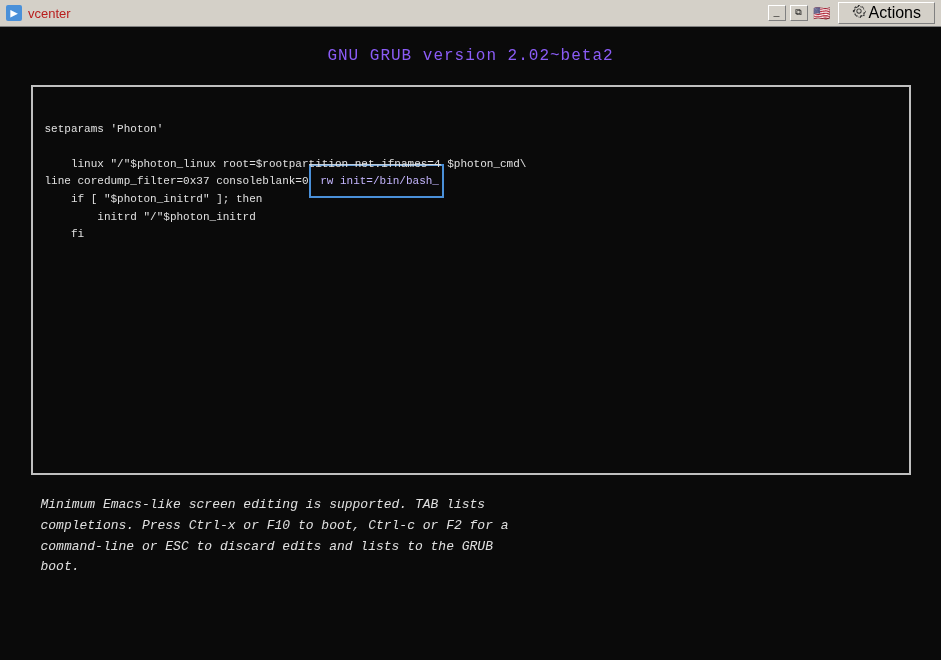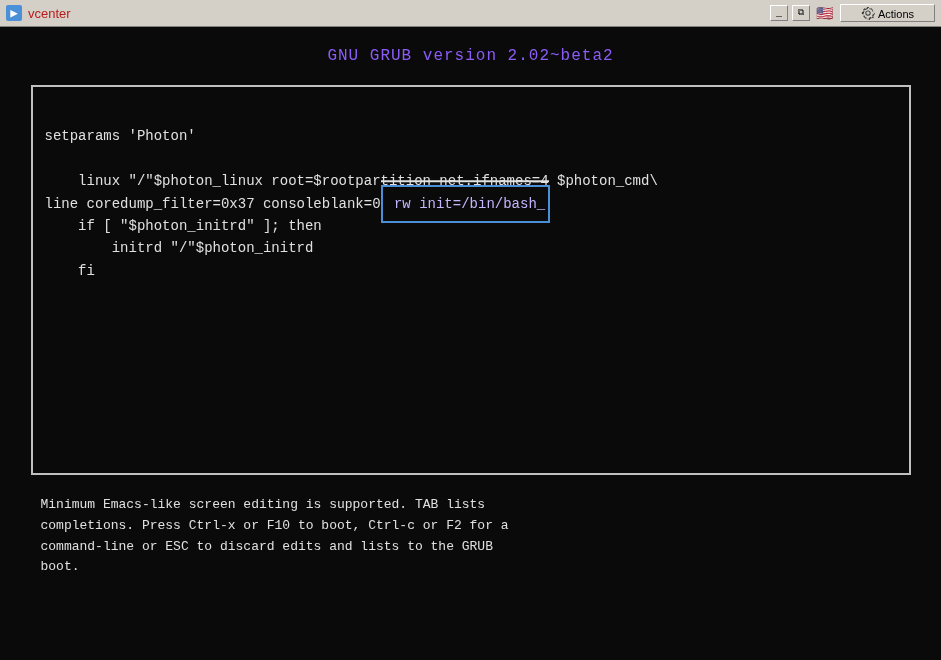--- a/index.html
+++ b/index.html
@@ -76,29 +76,29 @@
       width: 22px;
       height: 16px;
       font-size: 14px;
       display: flex;
       align-items: center;
       justify-content: center;
     }
 
     .actions-btn {
       display: flex;
-      align-items: flex-end;
+      align-items: flex-start;
       gap: 3px;
       background: #d4d0c8;
       border: 1px solid #808080;
       border-top-color: #fff;
       border-left-color: #fff;
-      padding: 1px 20px;
+      padding: 1px 13px;
       font-family: Arial, sans-serif;
-      font-size: 11px;
+      font-size: 16px;
       cursor: pointer;
     }
 
     .gear-icon-svg {
       width: 14px;
       height: 14px;
     }
 
     .main-content {
       background: #0a0a0a;
@@ -123,40 +123,41 @@
       width: 880px;
       border: 2px solid #c0c0c0;
       background: #0a0a0a;
       padding: 16px 12px;
       margin-bottom: 20px;
       min-height: 390px;
     }
 
     .grub-code {
       color: #e0e0e0;
-      font-size: 14px;
+      font-size: 11px;
       font-family: 'Courier New', Courier, monospace;
       line-height: 1.6;
       white-space: pre;
     }
 
     .highlighted-text {
       background: transparent;
       border: 2.5px solid #4a90d9;
       padding: 9px 3px;
       color: #c4b5fd;
     }
 
     .grub-footer {
       width: 880px;
       color: #e0e0e0;
       font-size: 13px;
       font-family: 'Courier New', Courier, monospace;
       line-height: 1.6;
       padding: 0 10px;
+      font-style: italic;
     }
 
     .striked {
       position: relative;
       display: inline-block;
     }
 
     .striked::after {
       content: '';
       position: absolute;

